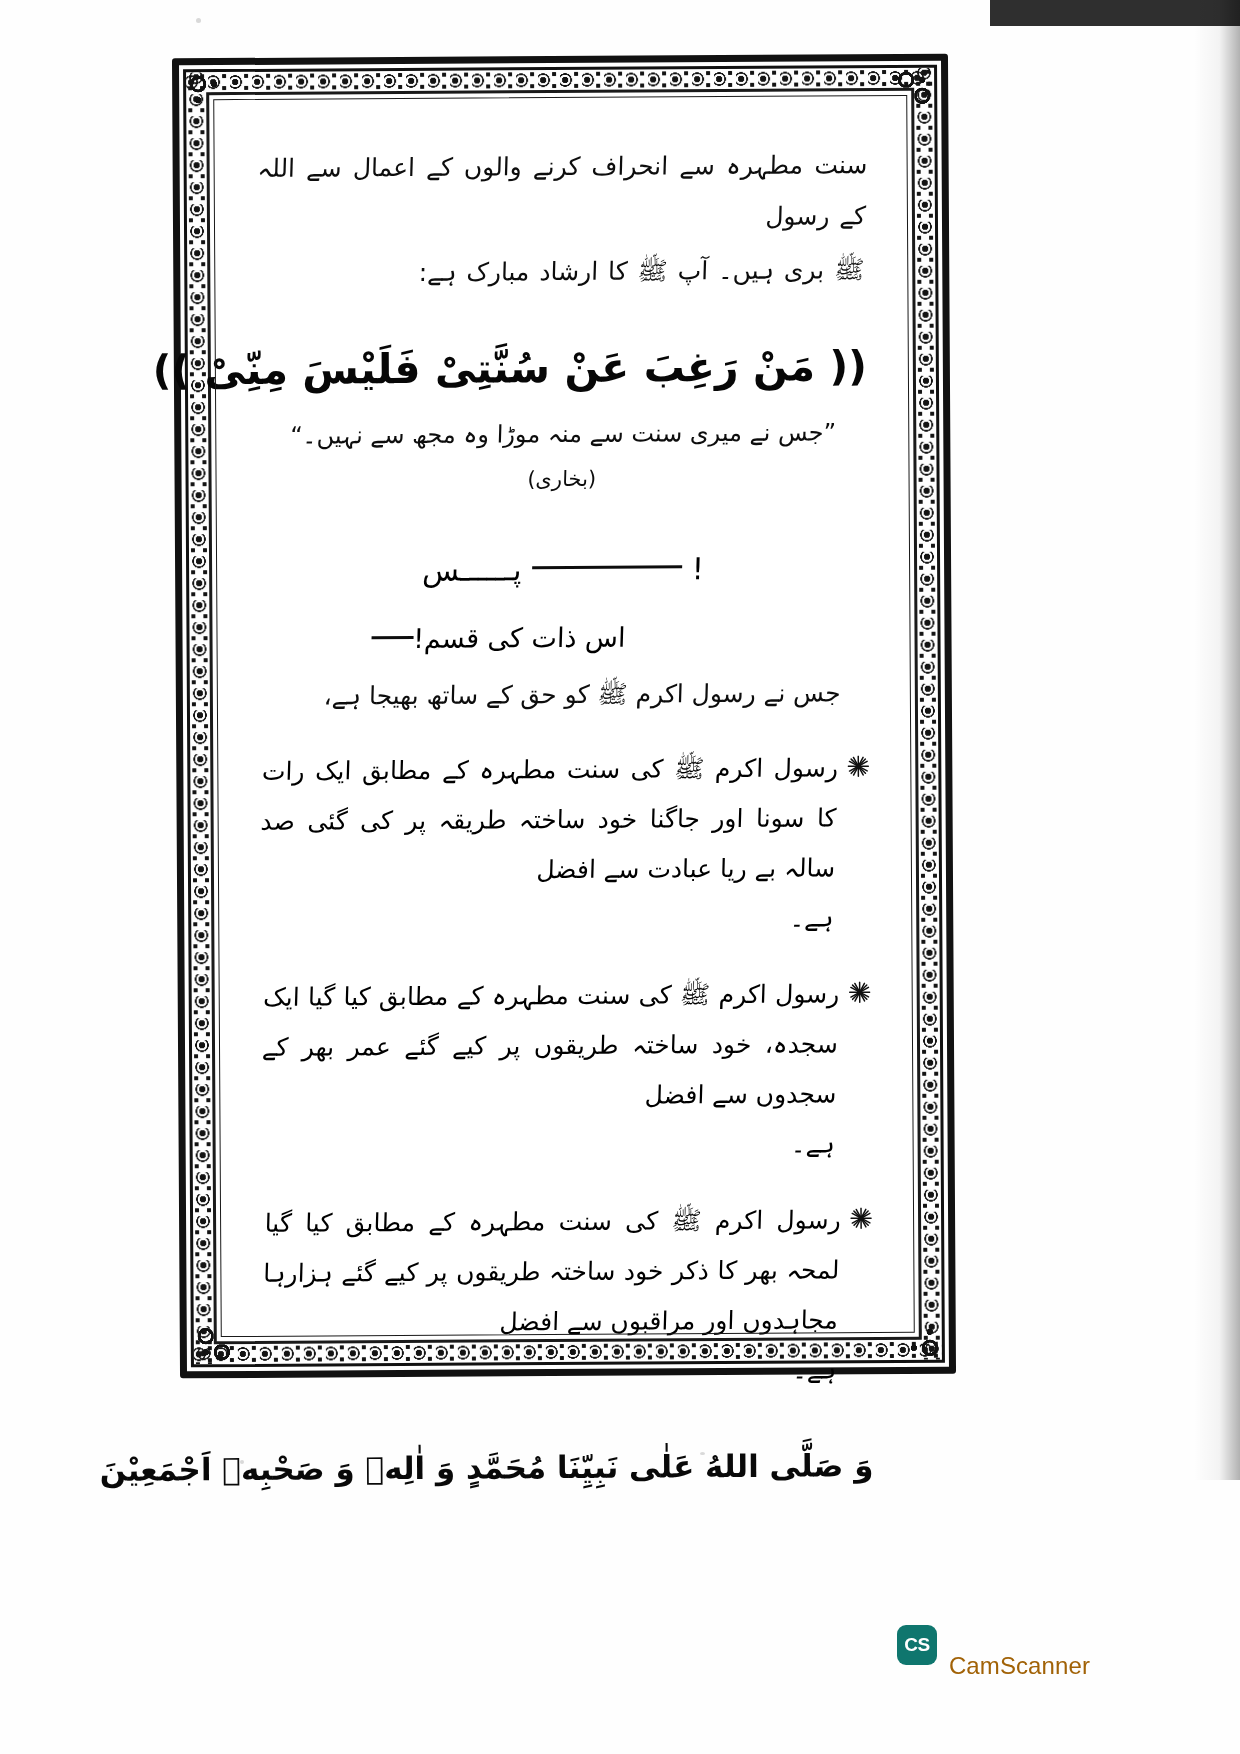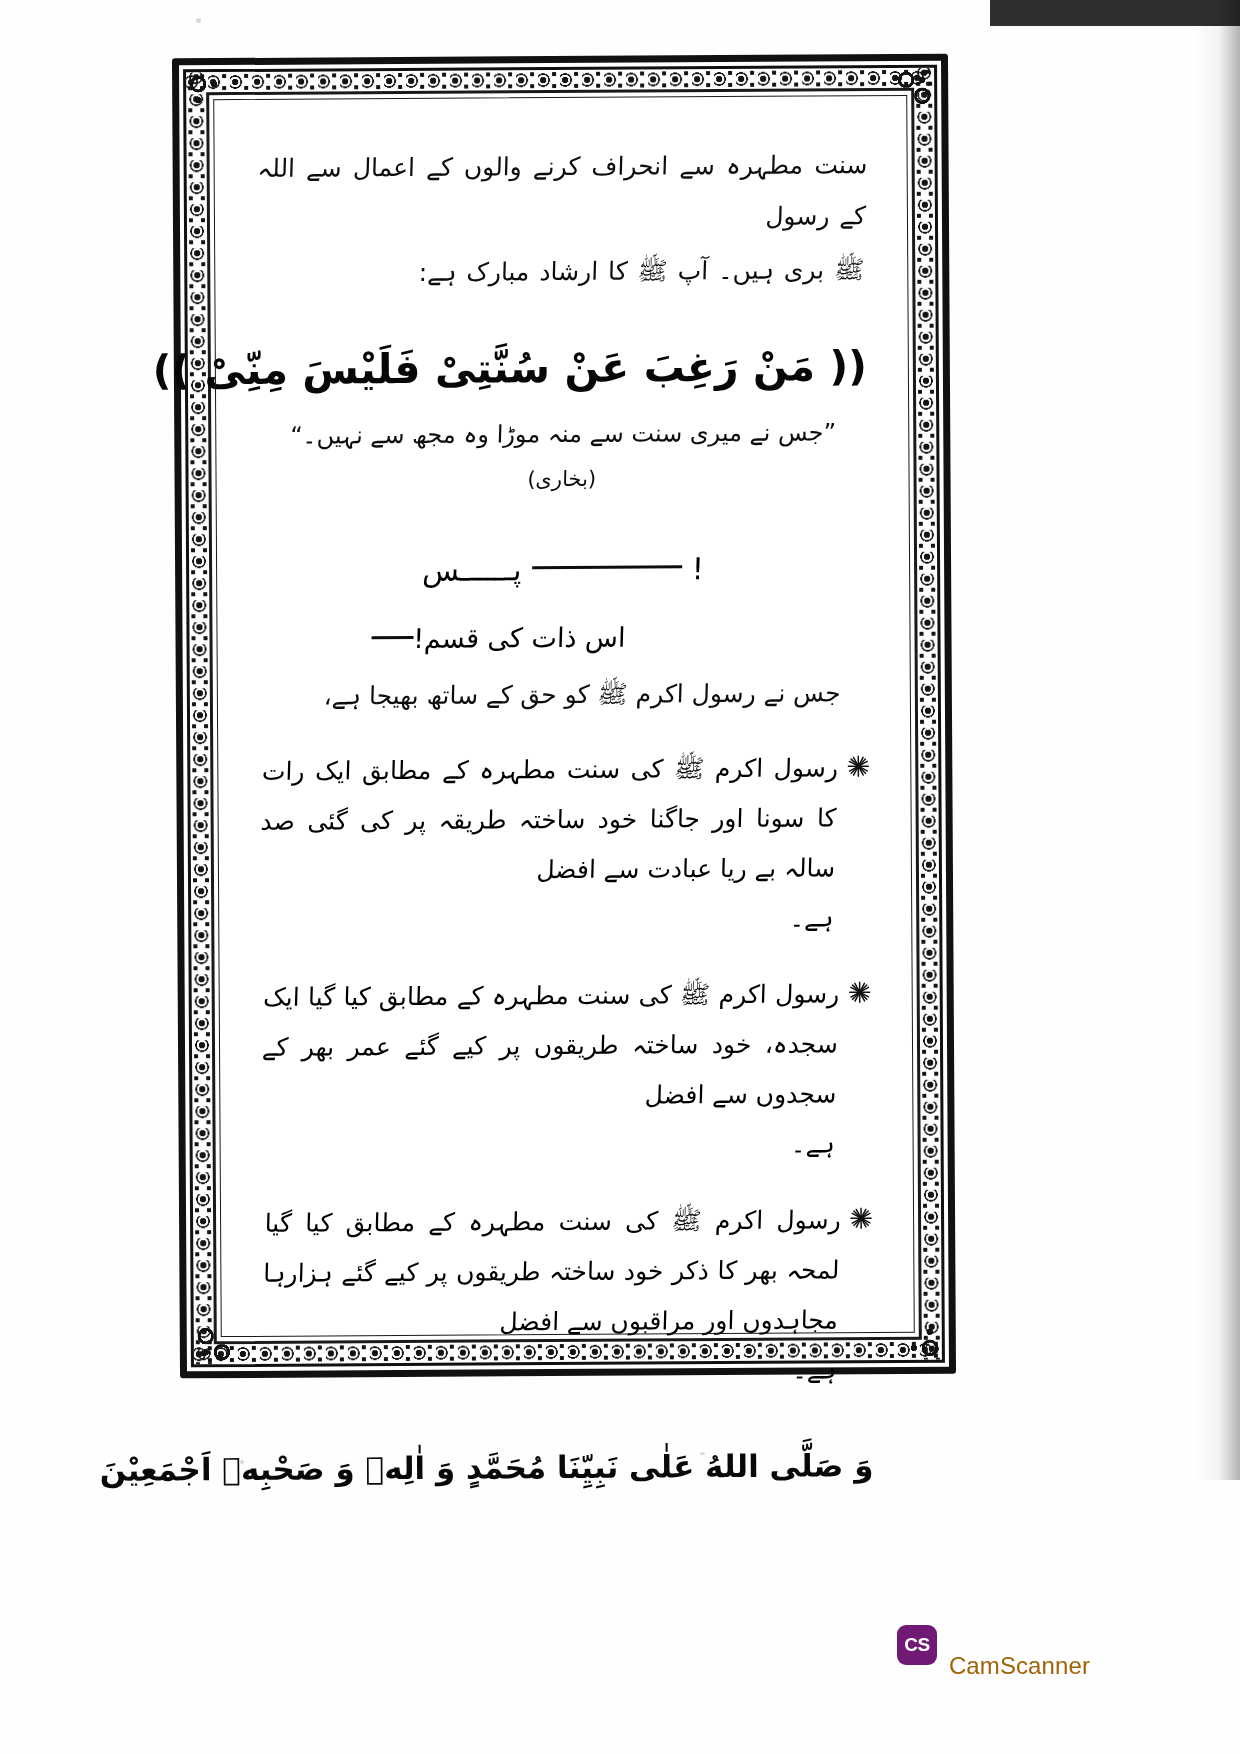--- a/index.html
+++ b/index.html
@@ -289,21 +289,21 @@
     display: flex;
     flex-direction: row;
     align-items: center;
     gap: 12px;
     direction: ltr;
   }
   .cs-badge {
     width: 40px;
     height: 40px;
     border-radius: 9px;
-    background: #701a75;
+    background: #0f766e;
     color: #ffffff;
     font-family: "Liberation Sans", sans-serif;
     font-size: 19px;
     font-weight: bold;
     letter-spacing: -0.5px;
     display: flex;
     align-items: center;
     justify-content: center;
   }
   .cs-word {

